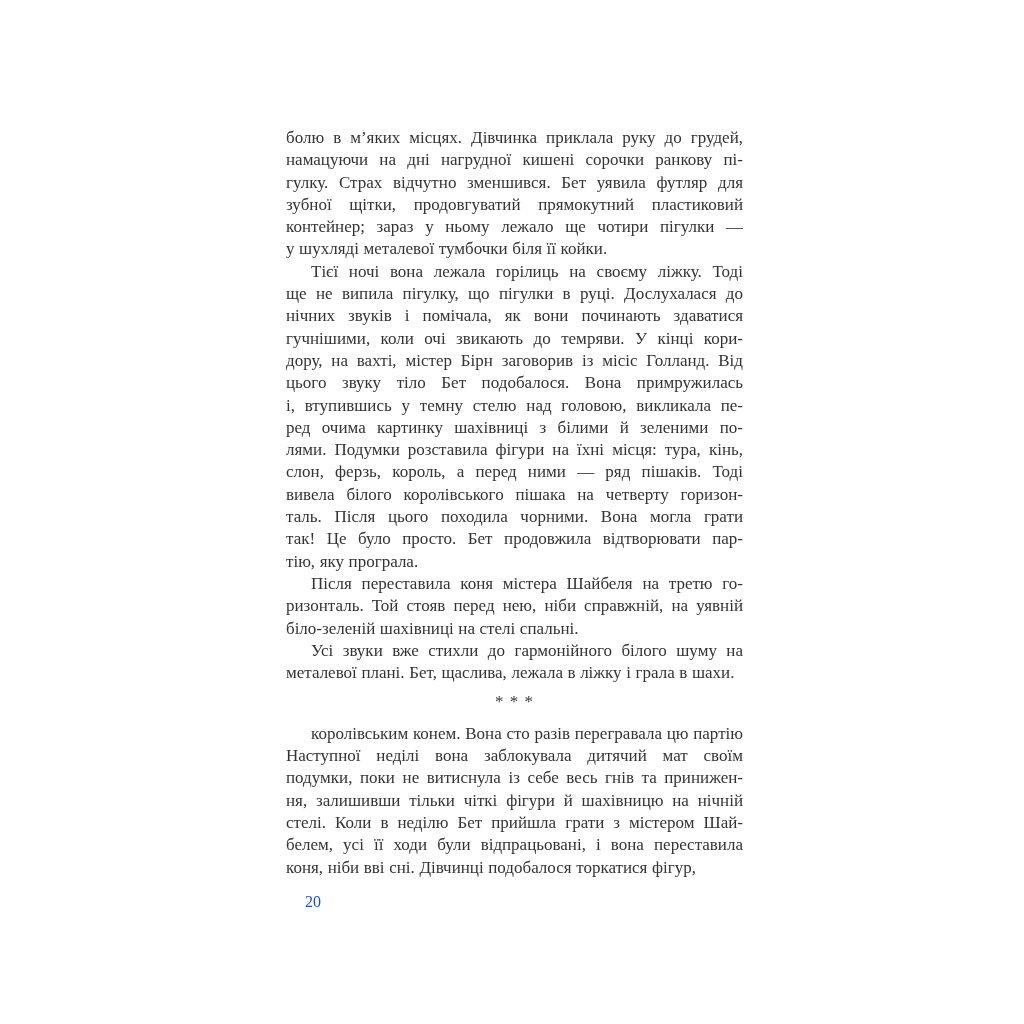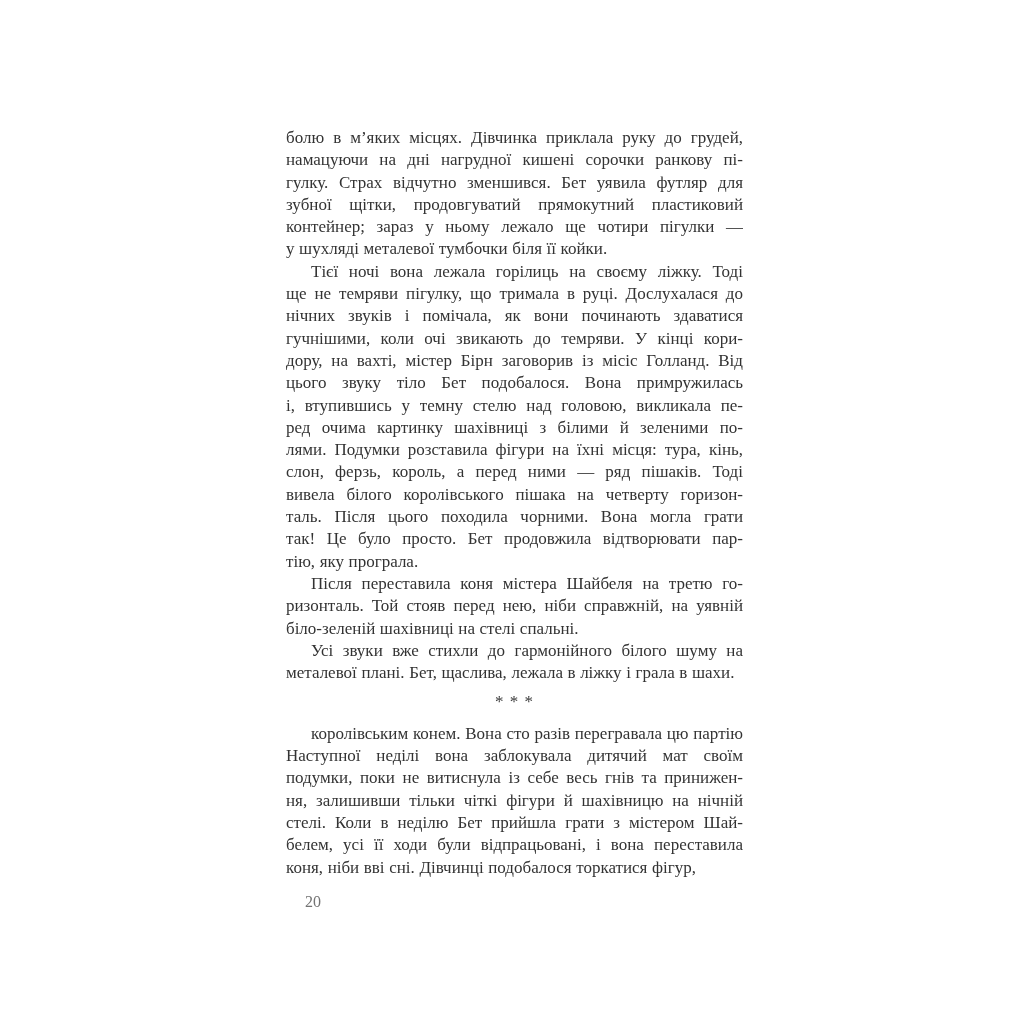--- a/index.html
+++ b/index.html
@@ -45,40 +45,40 @@
     height: 22.3px;
     font-size: 17px;
     color: #3a3a3a;
     letter-spacing: 1px;
   }
   .pageno {
     position: absolute;
     left: 305px;
     top: 893px;
     font-size: 16px;
-    color: #737373;
+    color: #1d4ed8;
     line-height: 18px;
   }
 </style>
 </head>
 <body>
 
 <div class="page">
   <div class="textcol">
       <div class="para">
         <div class="ln">болю в м’яких місцях. Дівчинка приклала руку до грудей,</div>
         <div class="ln">намацуючи на дні нагрудної кишені сорочки ранкову пі-</div>
         <div class="ln">гулку. Страх відчутно зменшився. Бет уявила футляр для</div>
         <div class="ln">зубної щітки, продовгуватий прямокутний пластиковий</div>
         <div class="ln">контейнер; зараз у ньому лежало ще чотири пігулки —</div>
         <div class="ln end">у шухляді металевої тумбочки біля її койки.</div>
       </div>
       <div class="para indent">
         <div class="ln">Тієї ночі вона лежала горілиць на своєму ліжку. Тоді</div>
-        <div class="ln">ще не темряви пігулку, що тримала в руці. Дослухалася до</div>
+        <div class="ln">ще не випила пігулку, що пігулки в руці. Дослухалася до</div>
         <div class="ln">нічних звуків і помічала, як вони починають здаватися</div>
         <div class="ln">гучнішими, коли очі звикають до темряви. У кінці кори-</div>
         <div class="ln">дору, на вахті, містер Бірн заговорив із місіс Голланд. Від</div>
         <div class="ln">цього звуку тіло Бет подобалося. Вона примружилась</div>
         <div class="ln">і, втупившись у темну стелю над головою, викликала пе-</div>
         <div class="ln">ред очима картинку шахівниці з білими й зеленими по-</div>
         <div class="ln">лями. Подумки розставила фігури на їхні місця: тура, кінь,</div>
         <div class="ln">слон, ферзь, король, а перед ними — ряд пішаків. Тоді</div>
         <div class="ln">вивела білого королівського пішака на четверту горизон-</div>
         <div class="ln">таль. Після цього походила чорними. Вона могла грати</div>

